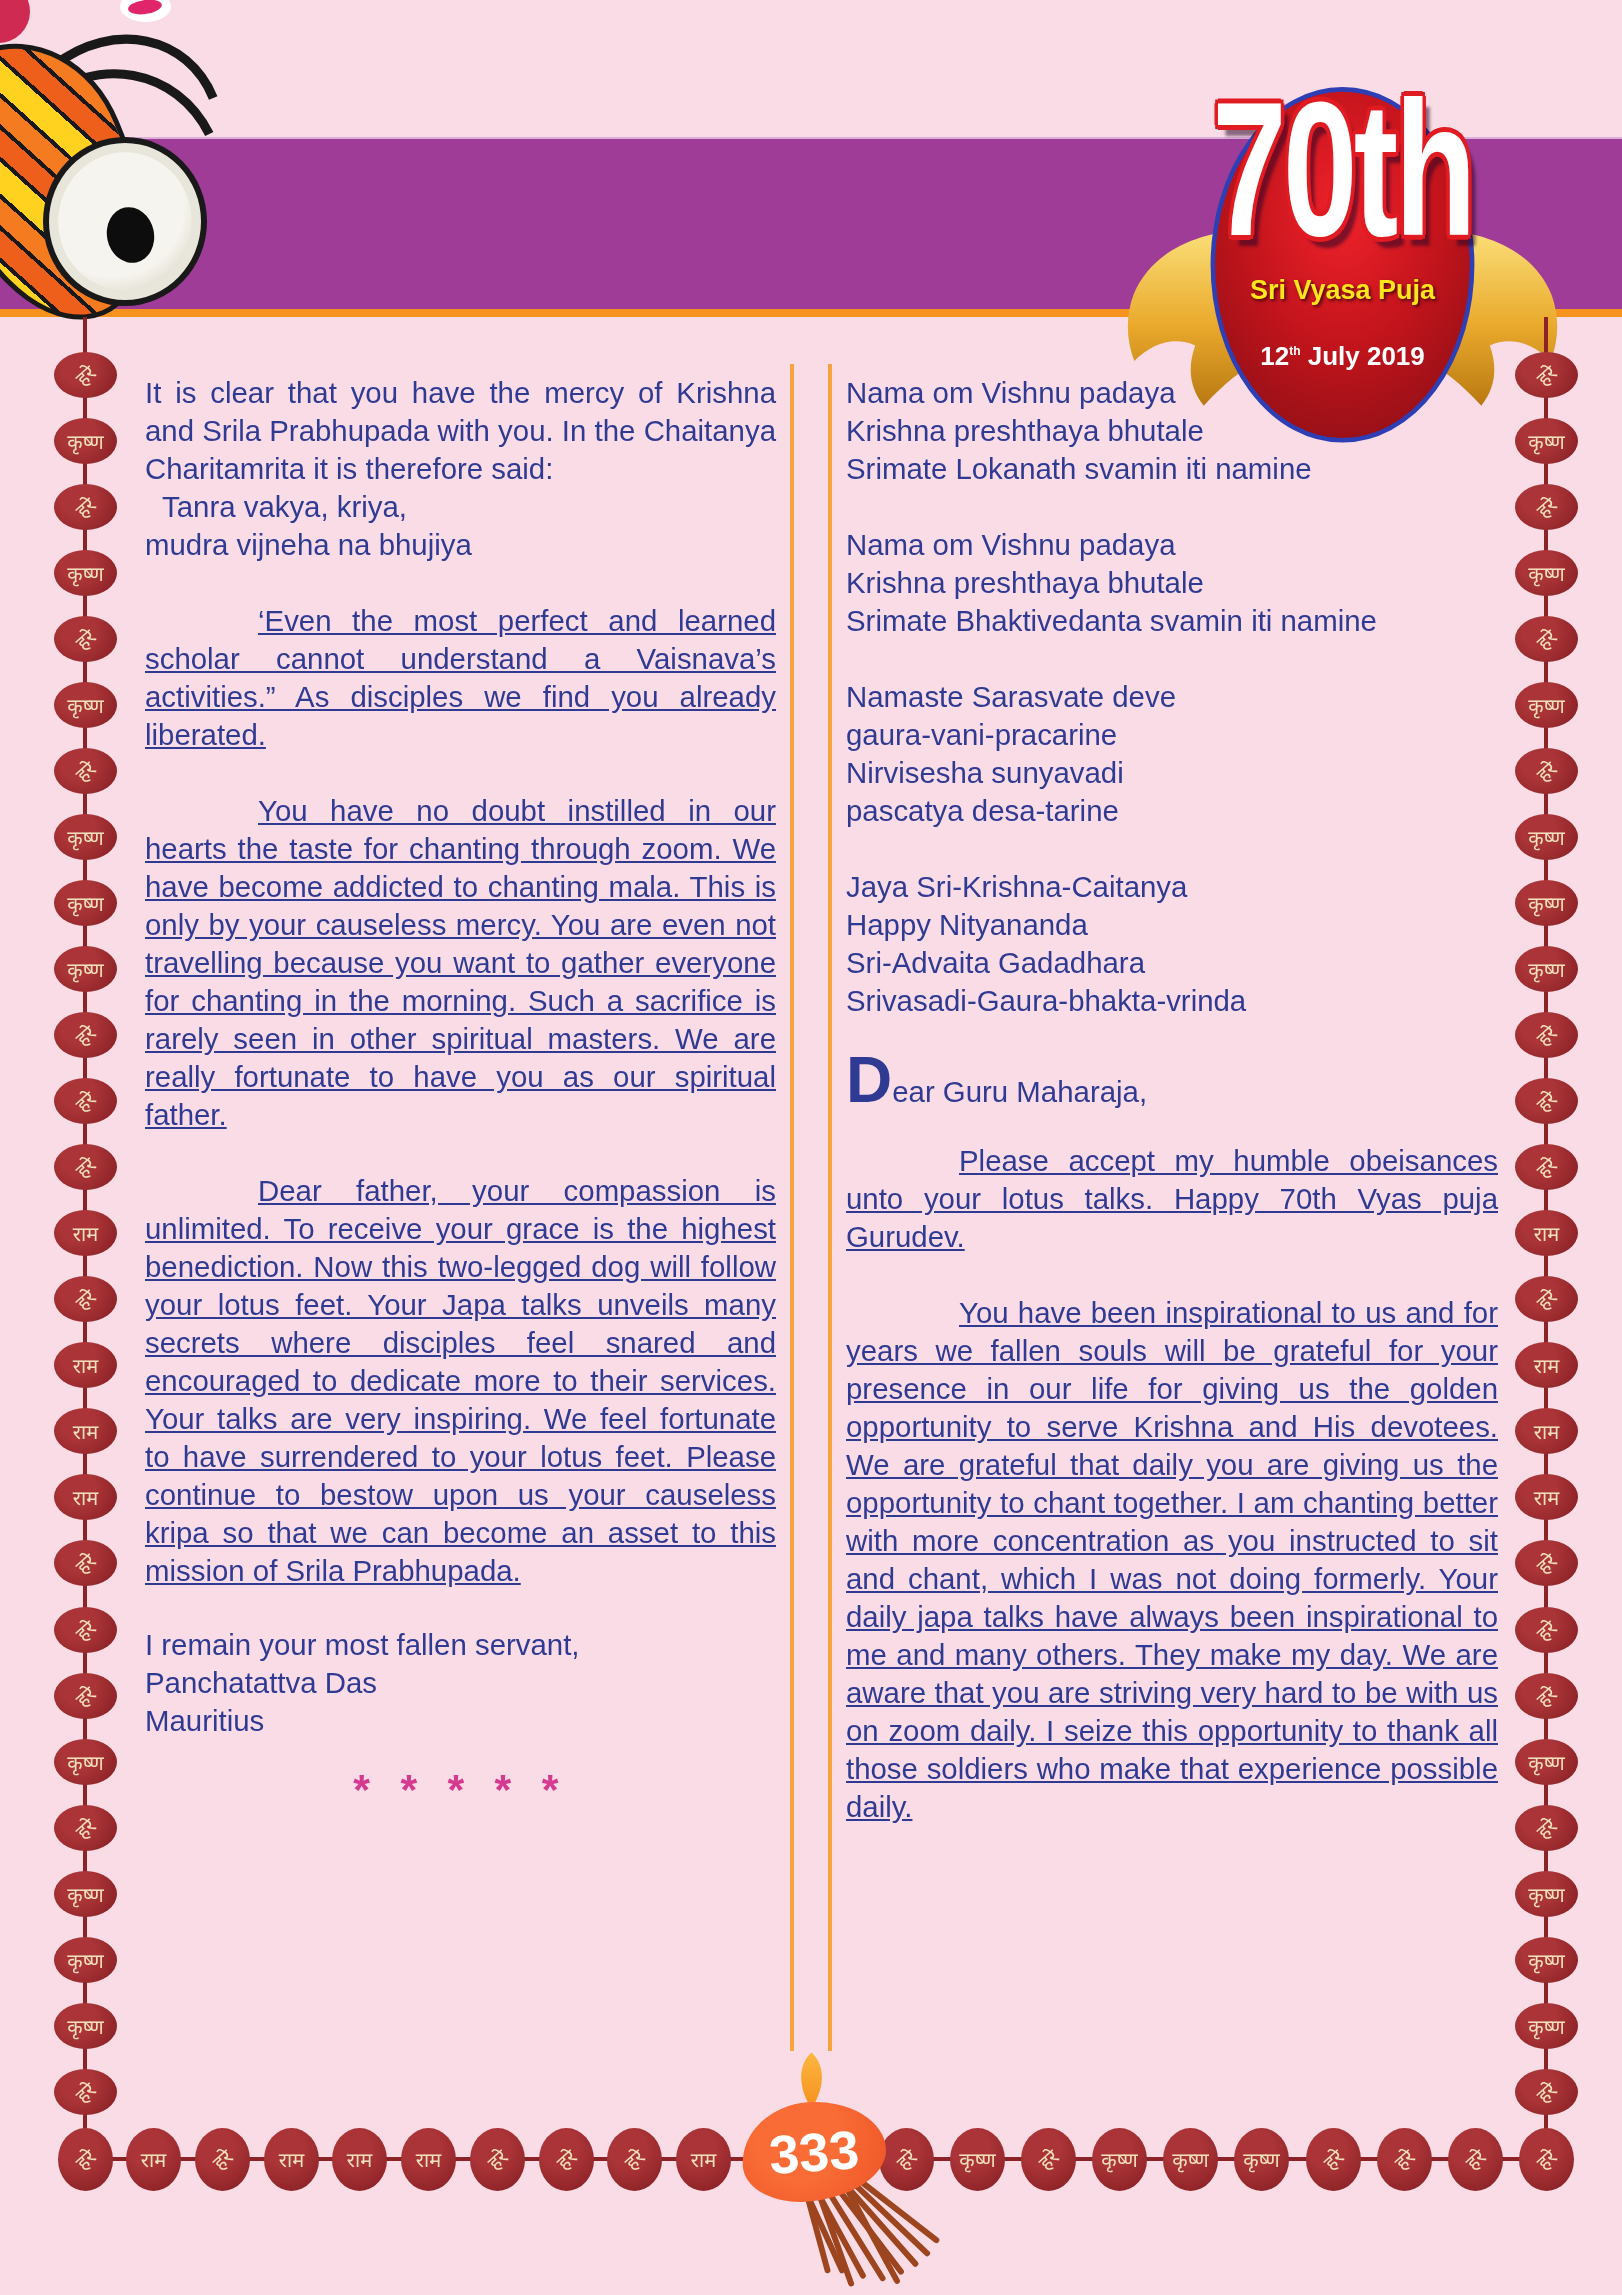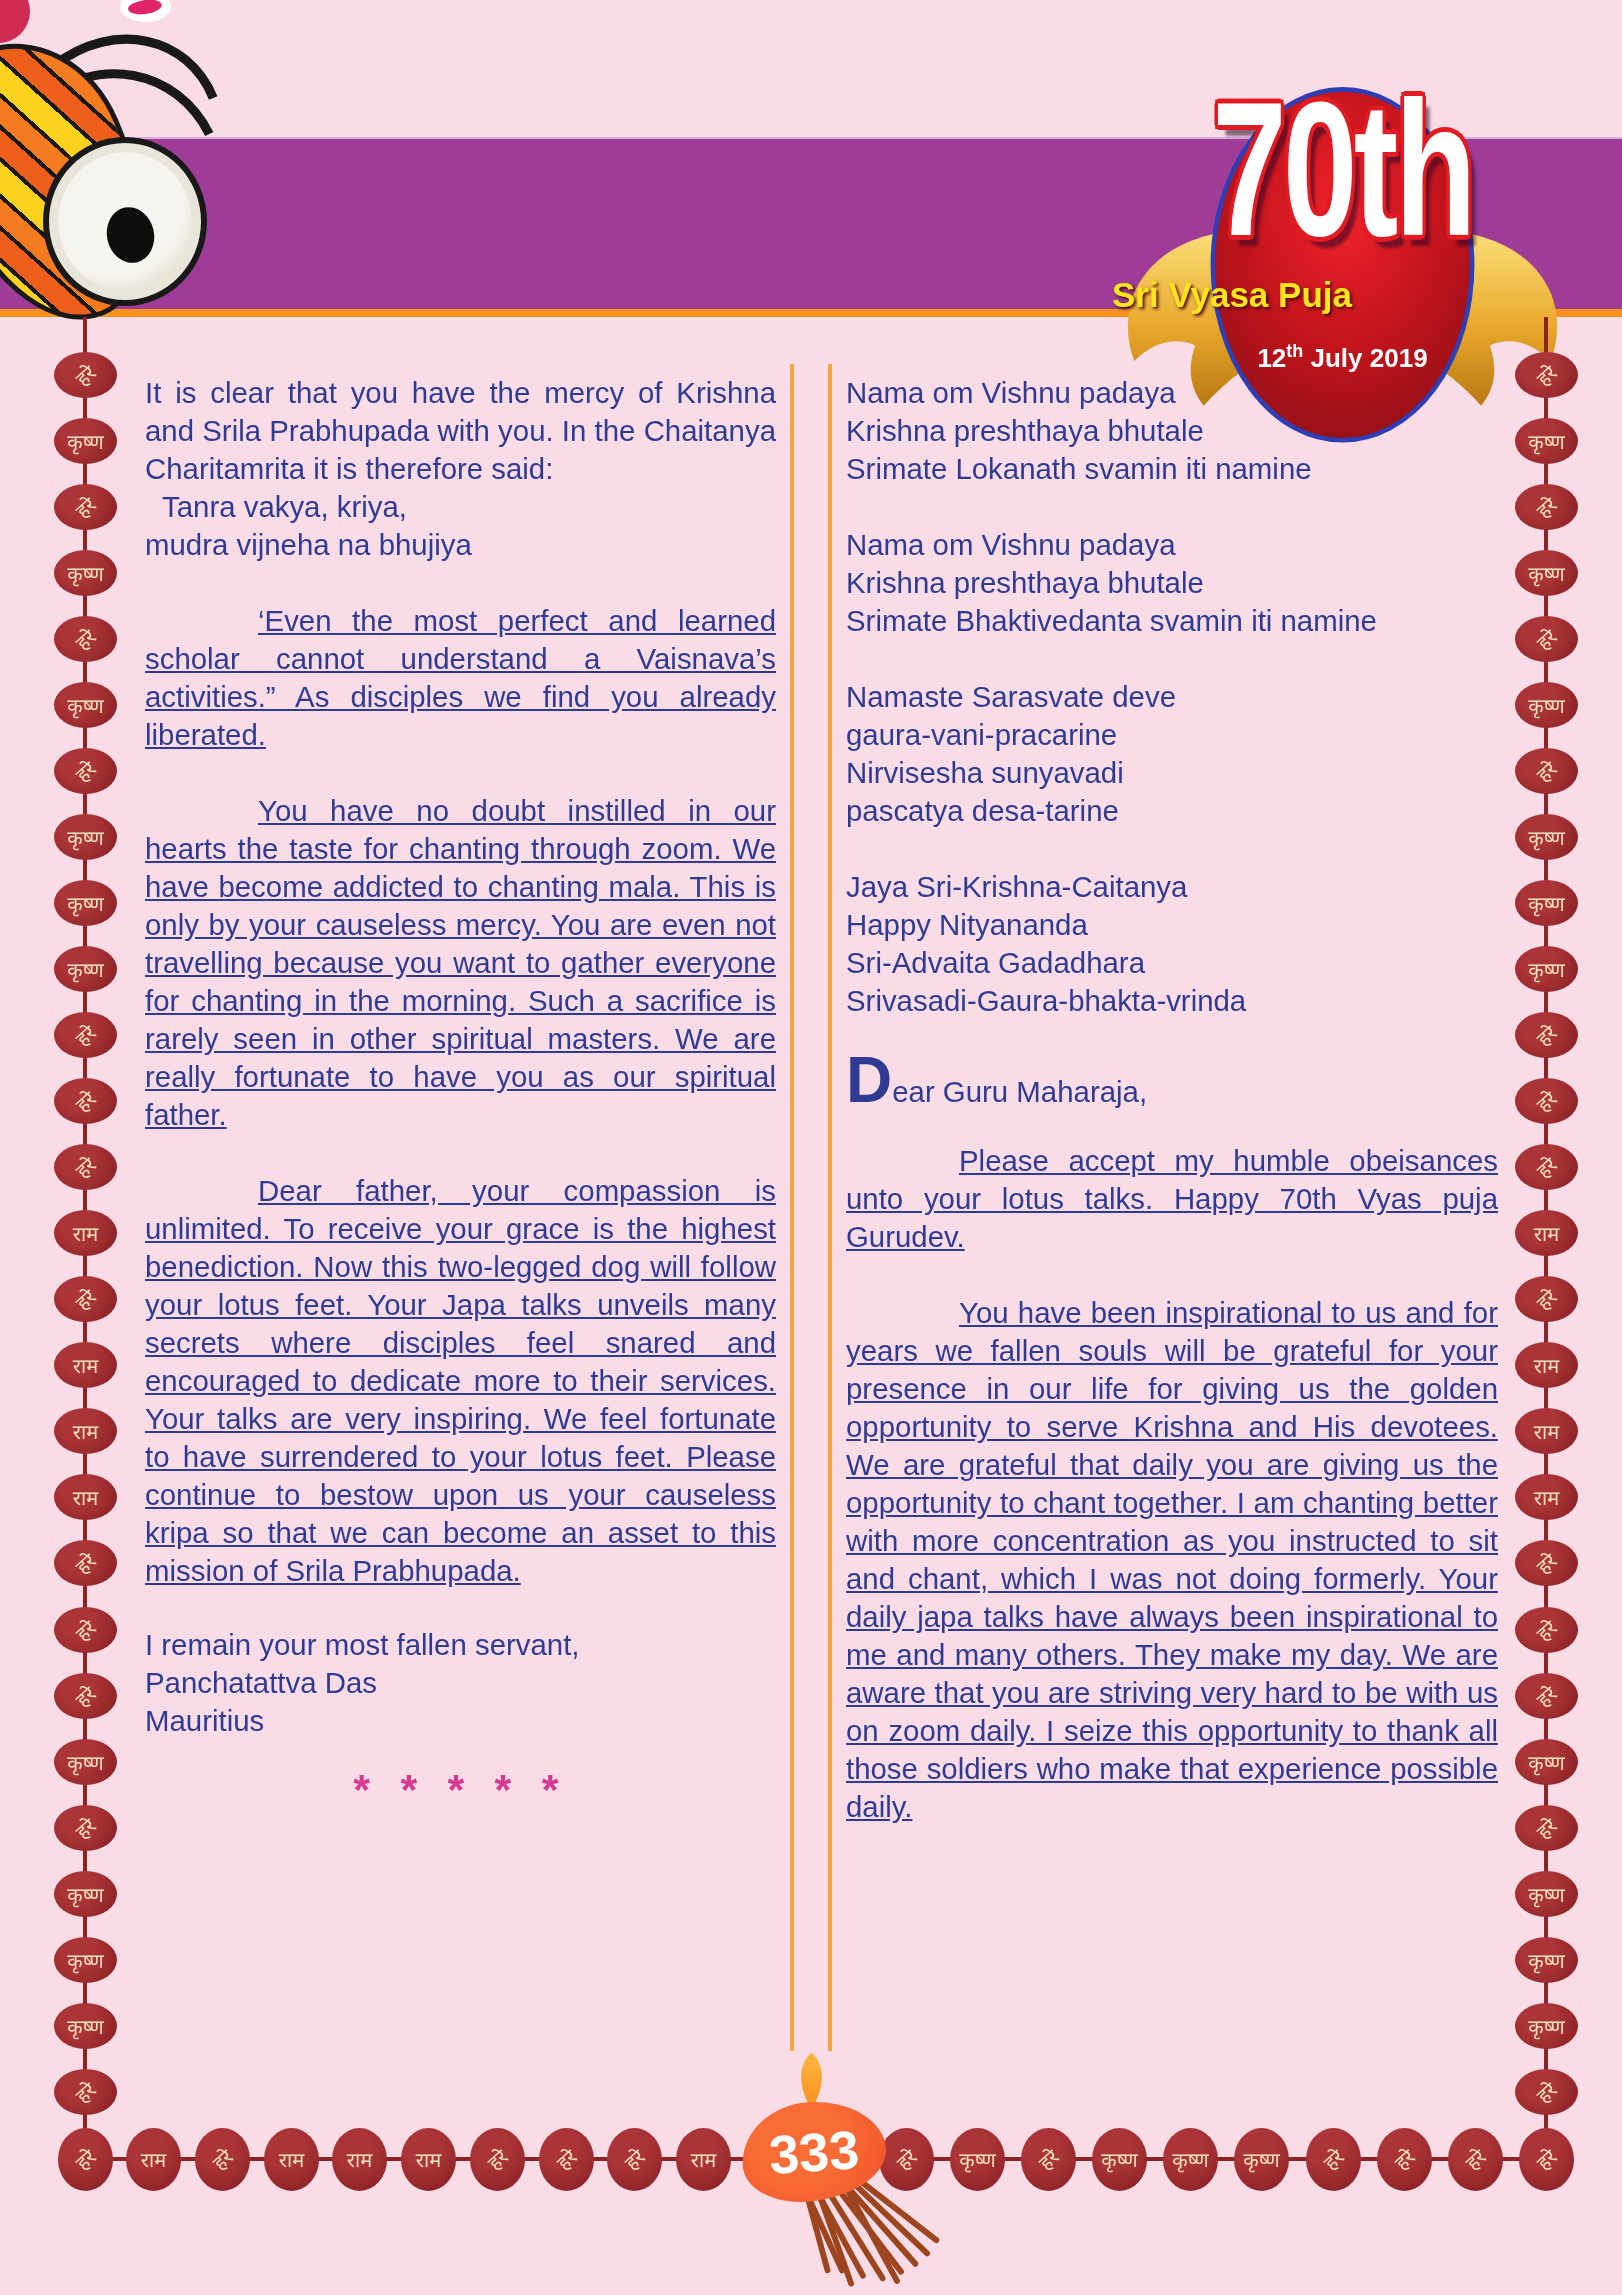--- a/index.html
+++ b/index.html
@@ -14,25 +14,25 @@
   
   .badge{position:absolute;left:1112px;top:39px;width:461px;height:419px;z-index:3;}
   .badge svg{position:absolute;left:0;top:0;}
   .badge-title{position:absolute;left:0;top:34px;width:100%;text-align:center;
     font-size:191px;font-weight:bold;line-height:1;color:#ffffff;letter-spacing:-5.2px;
     transform:scaleX(.70);transform-origin:50% 0;
     -webkit-text-stroke:6.5px #e01b22;paint-order:stroke;
     text-shadow:-5.2px 0 #e01b22,5.2px 0 #e01b22,0 -5.2px #e01b22,0 5.2px #e01b22,
       -3.9px -3.9px #e01b22,3.9px 3.9px #e01b22,-3.9px 3.9px #e01b22,3.9px -3.9px #e01b22,
       10.5px 10.5px 3.9px rgba(40,5,40,.55);}
-  .badge-subtitle{position:absolute;left:0;top:236px;width:100%;text-align:left;
-    font-size:35px;font-weight:bold;color:#ffe61c;text-shadow:2px 2px 3.3px #4d080c;}
+  .badge-subtitle{position:absolute;left:0;top:236px;width:100%;text-align:center;
+    font-size:27px;font-weight:bold;color:#ffe61c;text-shadow:2px 2px 3.3px #4d080c;}
   .badge-date{position:absolute;left:0;top:302px;width:100%;text-align:center;
     font-size:26px;font-weight:bold;color:#ffffff;}
-  .badge-date sup{font-size:18px;}
+  .badge-date sup{font-size:12px;}
 
   
   .drum{position:absolute;left:-7.9px;top:0px;width:262px;height:319px;z-index:4;}
   .drum-body{position:absolute;left:-36px;top:36px;width:170px;height:281px;
     border:5.9px solid #191919;border-radius:38% 55% 48% 52%/45% 40% 55% 50%;
     transform:rotate(-22deg);
     background:repeating-linear-gradient(64deg,#f47b20 0 19.6px,#191919 19.6px 23.6px,
        #ffd21f 23.6px 47px,#191919 47px 51px,#ef5f1c 51px 71px,#191919 71px 75px);}
   .drum-head{position:absolute;left:51px;top:137px;width:152px;height:157px;border-radius:50%;
     background:radial-gradient(circle at 42% 40%,#f6f4ee 0 55%,#dedacd 75%,#f1efe8 100%);

